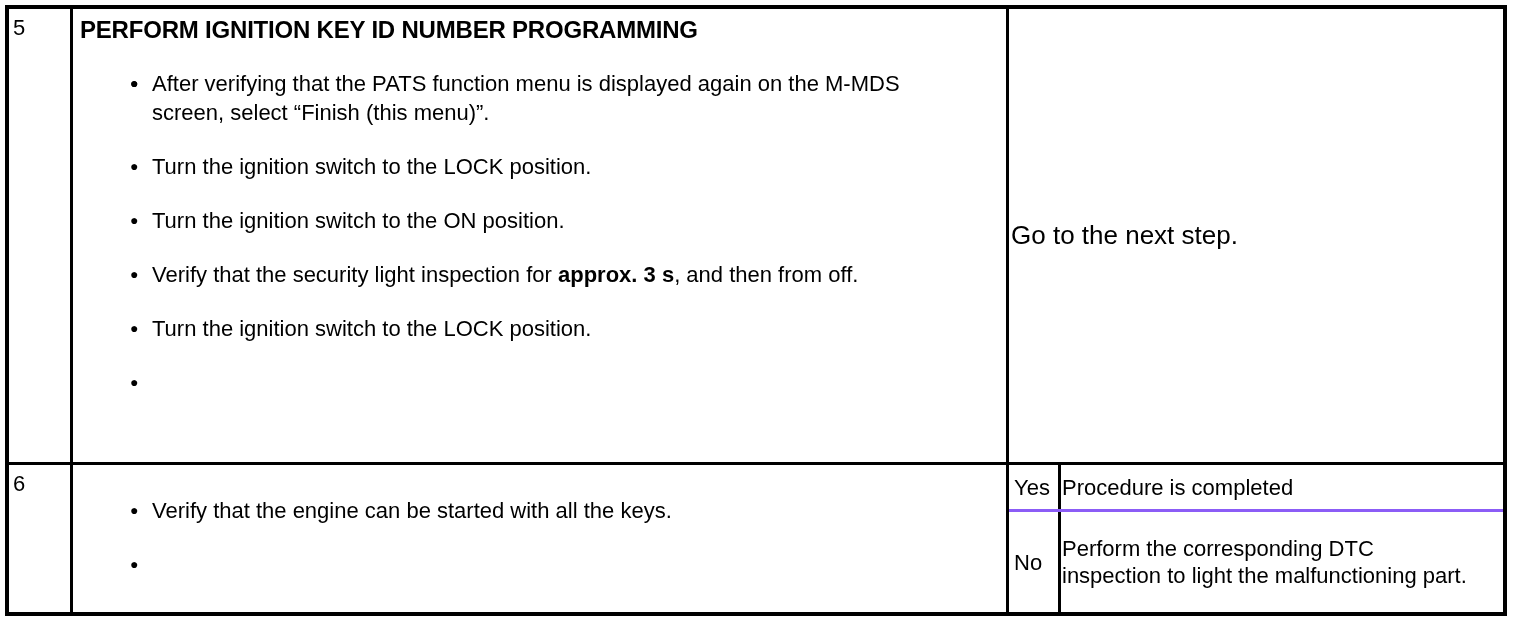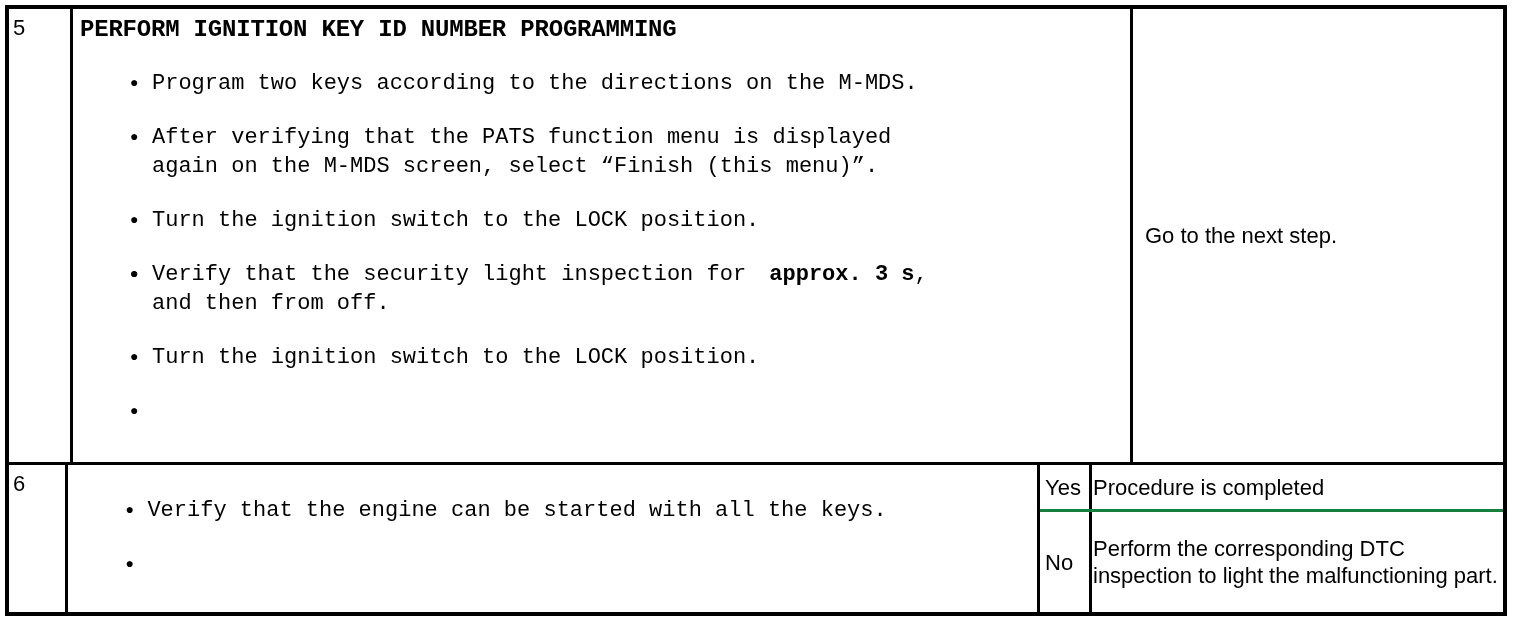--- a/index.html
+++ b/index.html
@@ -25,31 +25,30 @@
 
   .cell { overflow: hidden; }
   .cell-step {
     width: 64px;
     border-right: 3px solid #000;
     padding: 4px 2px 0 4px;
     font-size: 22px;
     line-height: 29px;
   }
   .cell-desc {
-    width: 1060px;
+    width: 936px;
     border-right: 3px solid #000;
     padding: 6px 0 0 7px;
-    font-family: Liberation Mono, monospace;
   }
   .cell-result {
     flex: 1;
     display: flex;
     align-items: center;
-    padding-left: 12px;
-    font-size: 22px;
+    padding-left: 2px;
+    font-size: 26px;
     line-height: 29px;
   }
 
   .step-title {
     font-weight: bold;
     font-size: 24px;
     line-height: 29px;
     letter-spacing: -0.2px;
   }
   .bullet-list { list-style: none; }
@@ -60,25 +59,25 @@
     max-width: 862px;
     font-size: 22px;
     line-height: 29px;
   }
   .bullet .marker {
     position: absolute;
     left: 50px; top: 0;
     font-size: 14px;
     line-height: 29px;
   }
-  .bold-inline { font-weight: bold; margin-left: 10px; }
+  .bold-inline { font-weight: bold; }
 
   .result-split { flex: 1; display: flex; flex-direction: column; }
   .branch { display: flex; width: 100%; }
-  .branch-yes { height: 47px; border-bottom: 3px solid #15803d; justify-content: space-between; }
+  .branch-yes { height: 47px; border-bottom: 3px solid #8b5cf6; justify-content: space-between; }
   .branch-no { flex: 1; }
   .branch-label {
     width: 52px;
     border-right: 3px solid #000;
     display: flex;
     align-items: center;
     padding-left: 5px;
     font-size: 22px;
     line-height: 27px;
   }
@@ -98,30 +97,30 @@
 <div class="flowchart-table">
 
   <div class="trow trow-step5">
     <div class="cell cell-step">
       <span>5</span>
     </div>
     <div class="cell cell-desc">
       <div class="step-title">PERFORM IGNITION KEY ID NUMBER PROGRAMMING</div>
       <ul class="bullet-list">
         <li class="bullet">
-          <span class="marker">●</span><span><span>Program two keys according to the directions on the M-MDS.</span><span class="bold-inline"></span><span></span></span>
+          <span class="marker">●</span>
         </li>
         <li class="bullet">
           <span class="marker">●</span><span><span>After verifying that the PATS function menu is displayed again on the M-MDS screen, select “Finish (this menu)”.</span><span class="bold-inline"></span><span></span></span>
         </li>
         <li class="bullet">
           <span class="marker">●</span><span><span>Turn the ignition switch to the LOCK position.</span><span class="bold-inline"></span><span></span></span>
         </li>
         <li class="bullet">
-          <span class="marker">●</span>
+          <span class="marker">●</span><span><span>Turn the ignition switch to the ON position.</span><span class="bold-inline"></span><span></span></span>
         </li>
         <li class="bullet">
           <span class="marker">●</span><span><span>Verify that the security light inspection for </span><span class="bold-inline">approx. 3 s</span><span>, and then from off.</span></span>
         </li>
         <li class="bullet">
           <span class="marker">●</span><span><span>Turn the ignition switch to the LOCK position.</span><span class="bold-inline"></span><span></span></span>
         </li>
         <li class="bullet">
           <span class="marker">●</span>
         </li>

